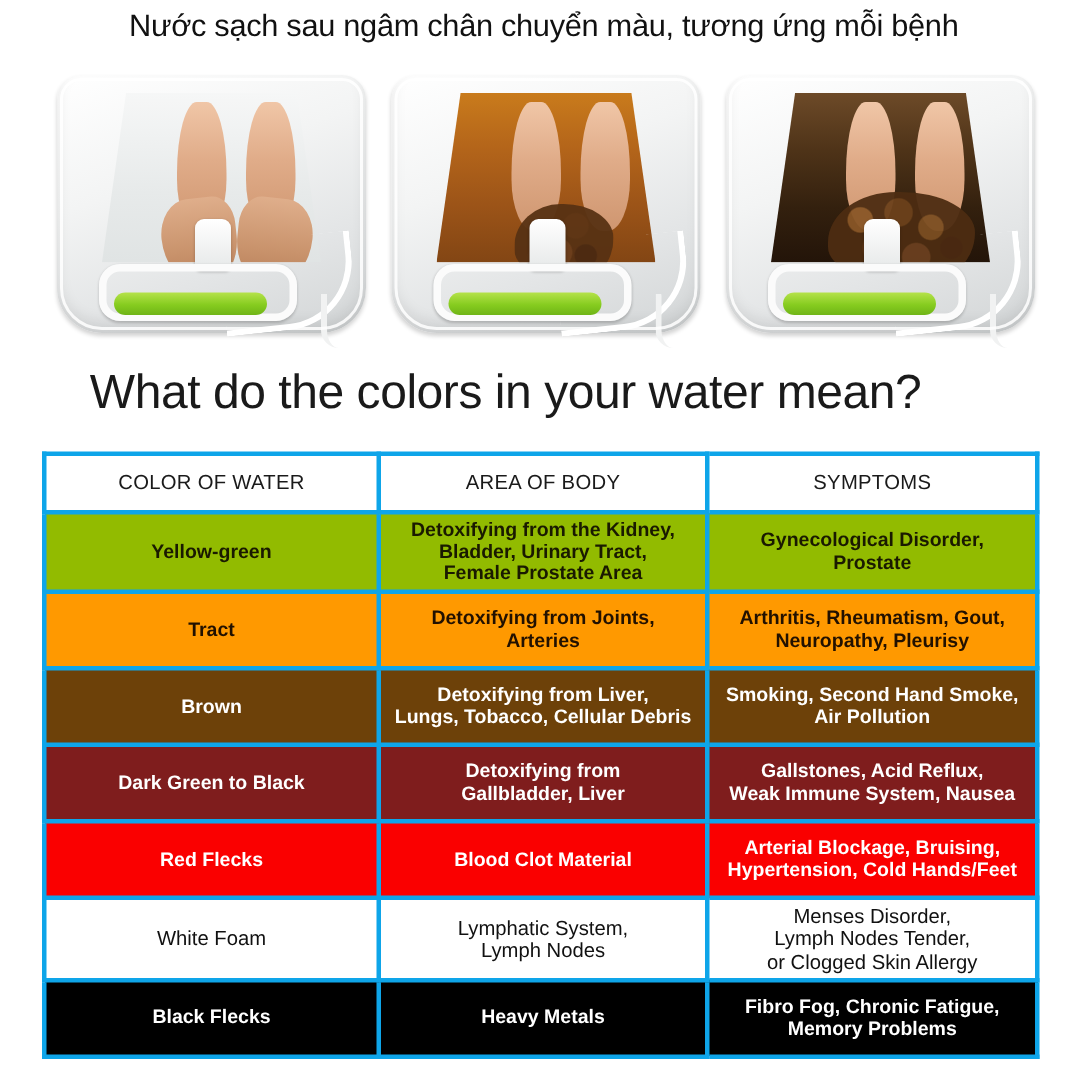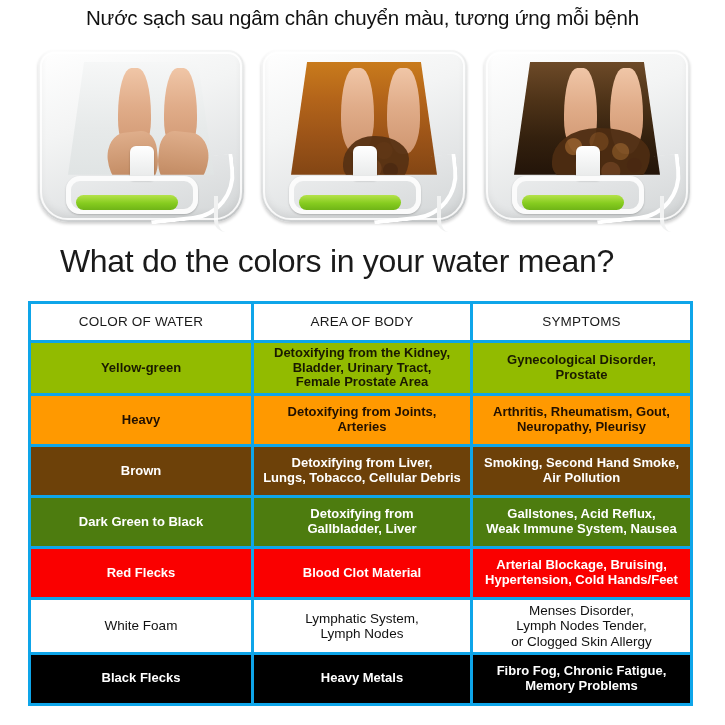--- a/index.html
+++ b/index.html
@@ -262,21 +262,21 @@
               <span class="cell-sub">Bladder, Urinary Tract,</span>
               <span class="cell-sub">Female Prostate Area</span>
             </td>
             <td>
               <span class="cell-sub">Gynecological Disorder,</span>
               <span class="cell-sub">Prostate</span>
             </td>
           </tr>
           <tr style="background: rgb(255, 153, 0); color: rgb(34, 17, 0);">
             <td>
-              <span class="cell-sub">Heavy</span>
+              <span class="cell-sub">Tract</span>
             </td>
             <td>
               <span class="cell-sub">Detoxifying from Joints,</span>
               <span class="cell-sub">Arteries</span>
             </td>
             <td>
               <span class="cell-sub">Arthritis, Rheumatism, Gout,</span>
               <span class="cell-sub">Neuropathy, Pleurisy</span>
             </td>
           </tr>
@@ -286,21 +286,21 @@
             </td>
             <td>
               <span class="cell-sub">Detoxifying from Liver,</span>
               <span class="cell-sub">Lungs, Tobacco, Cellular Debris</span>
             </td>
             <td>
               <span class="cell-sub">Smoking, Second Hand Smoke,</span>
               <span class="cell-sub">Air Pollution</span>
             </td>
           </tr>
-          <tr style="background: #4d7c0f; color: rgb(255, 255, 255);">
+          <tr style="background: #7f1d1d; color: rgb(255, 255, 255);">
             <td>
               <span class="cell-sub">Dark Green to Black</span>
             </td>
             <td>
               <span class="cell-sub">Detoxifying from</span>
               <span class="cell-sub">Gallbladder, Liver</span>
             </td>
             <td>
               <span class="cell-sub">Gallstones, Acid Reflux,</span>
               <span class="cell-sub">Weak Immune System, Nausea</span>

